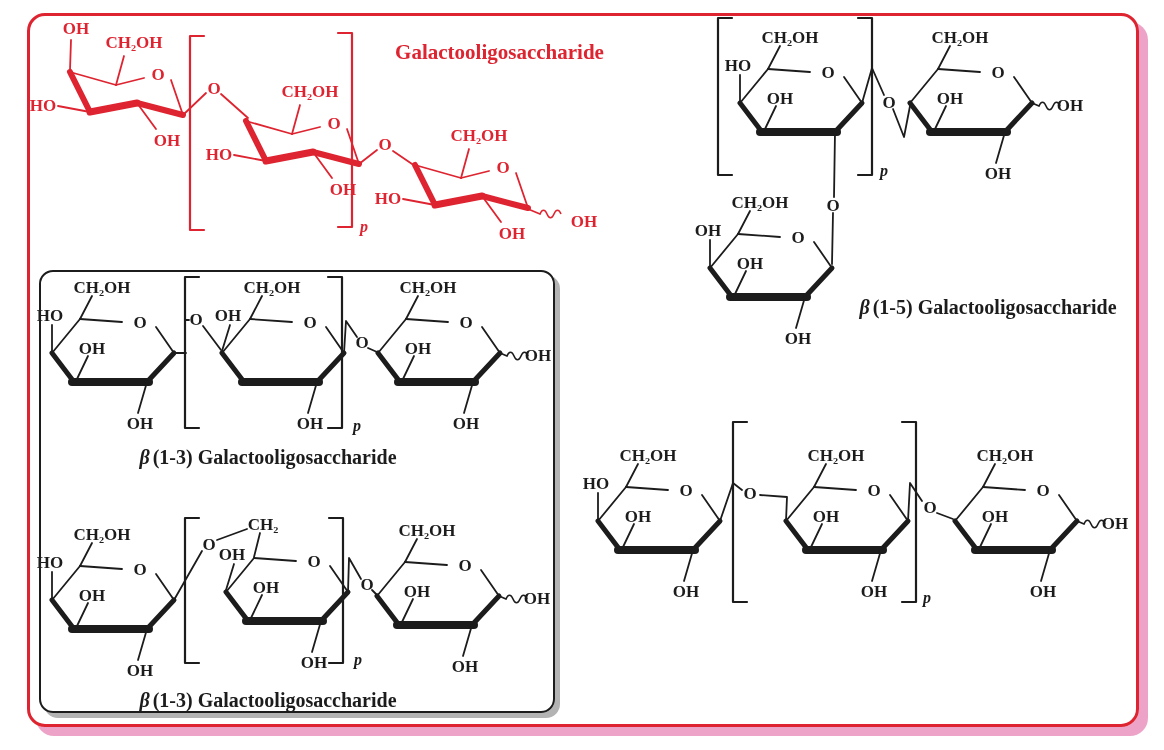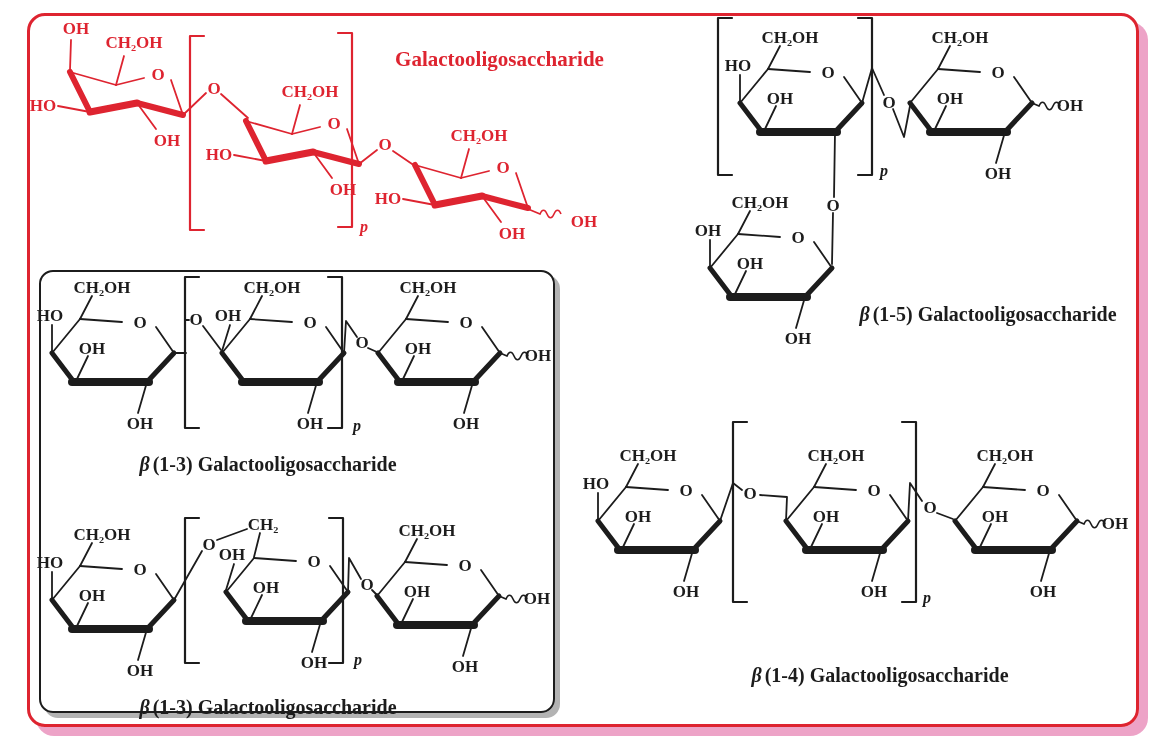--- a/index.html
+++ b/index.html
@@ -20,21 +20,21 @@
     background:transparent;
   }
   #diagram{position:absolute;left:0;top:0;}
   #diagram text{
     font-family:"Liberation Serif","DejaVu Serif",serif;
     font-weight:bold;font-size:17px;
   }
   #diagram text.p-label{font-style:italic;font-size:16px;}
   .title{
     position:absolute;width:380px;text-align:center;white-space:nowrap;
-    font-weight:bold;font-size:20px;color:#1c1c1c;line-height:24px;margin-top:7px;
+    font-weight:bold;font-size:20px;color:#1c1c1c;line-height:24px;
   }
   .title .beta{font-style:italic;padding-right:3px;}
   .title.red-title{color:var(--red,#de2430);font-size:21px;}
 </style>
 </head>
 <body>
 
 <div class="canvas">
 
   <div class="frame"></div>
@@ -320,17 +320,14 @@
   </div>
 
   <div class="title" style="left:78px;top:445px;">
     <span class="beta">β</span><span>(1-3) Galactooligosaccharide</span>
   </div>
 
   <div class="title" style="left:78px;top:688px;">
     <span class="beta">β</span><span>(1-3) Galactooligosaccharide</span>
   </div>
 
-  <div class="title" style="left:690px;top:656px;">
-    <span class="beta">β</span><span>(1-4) Galactooligosaccharide</span>
-  </div>
 
 </div>
 
 </body></html>

